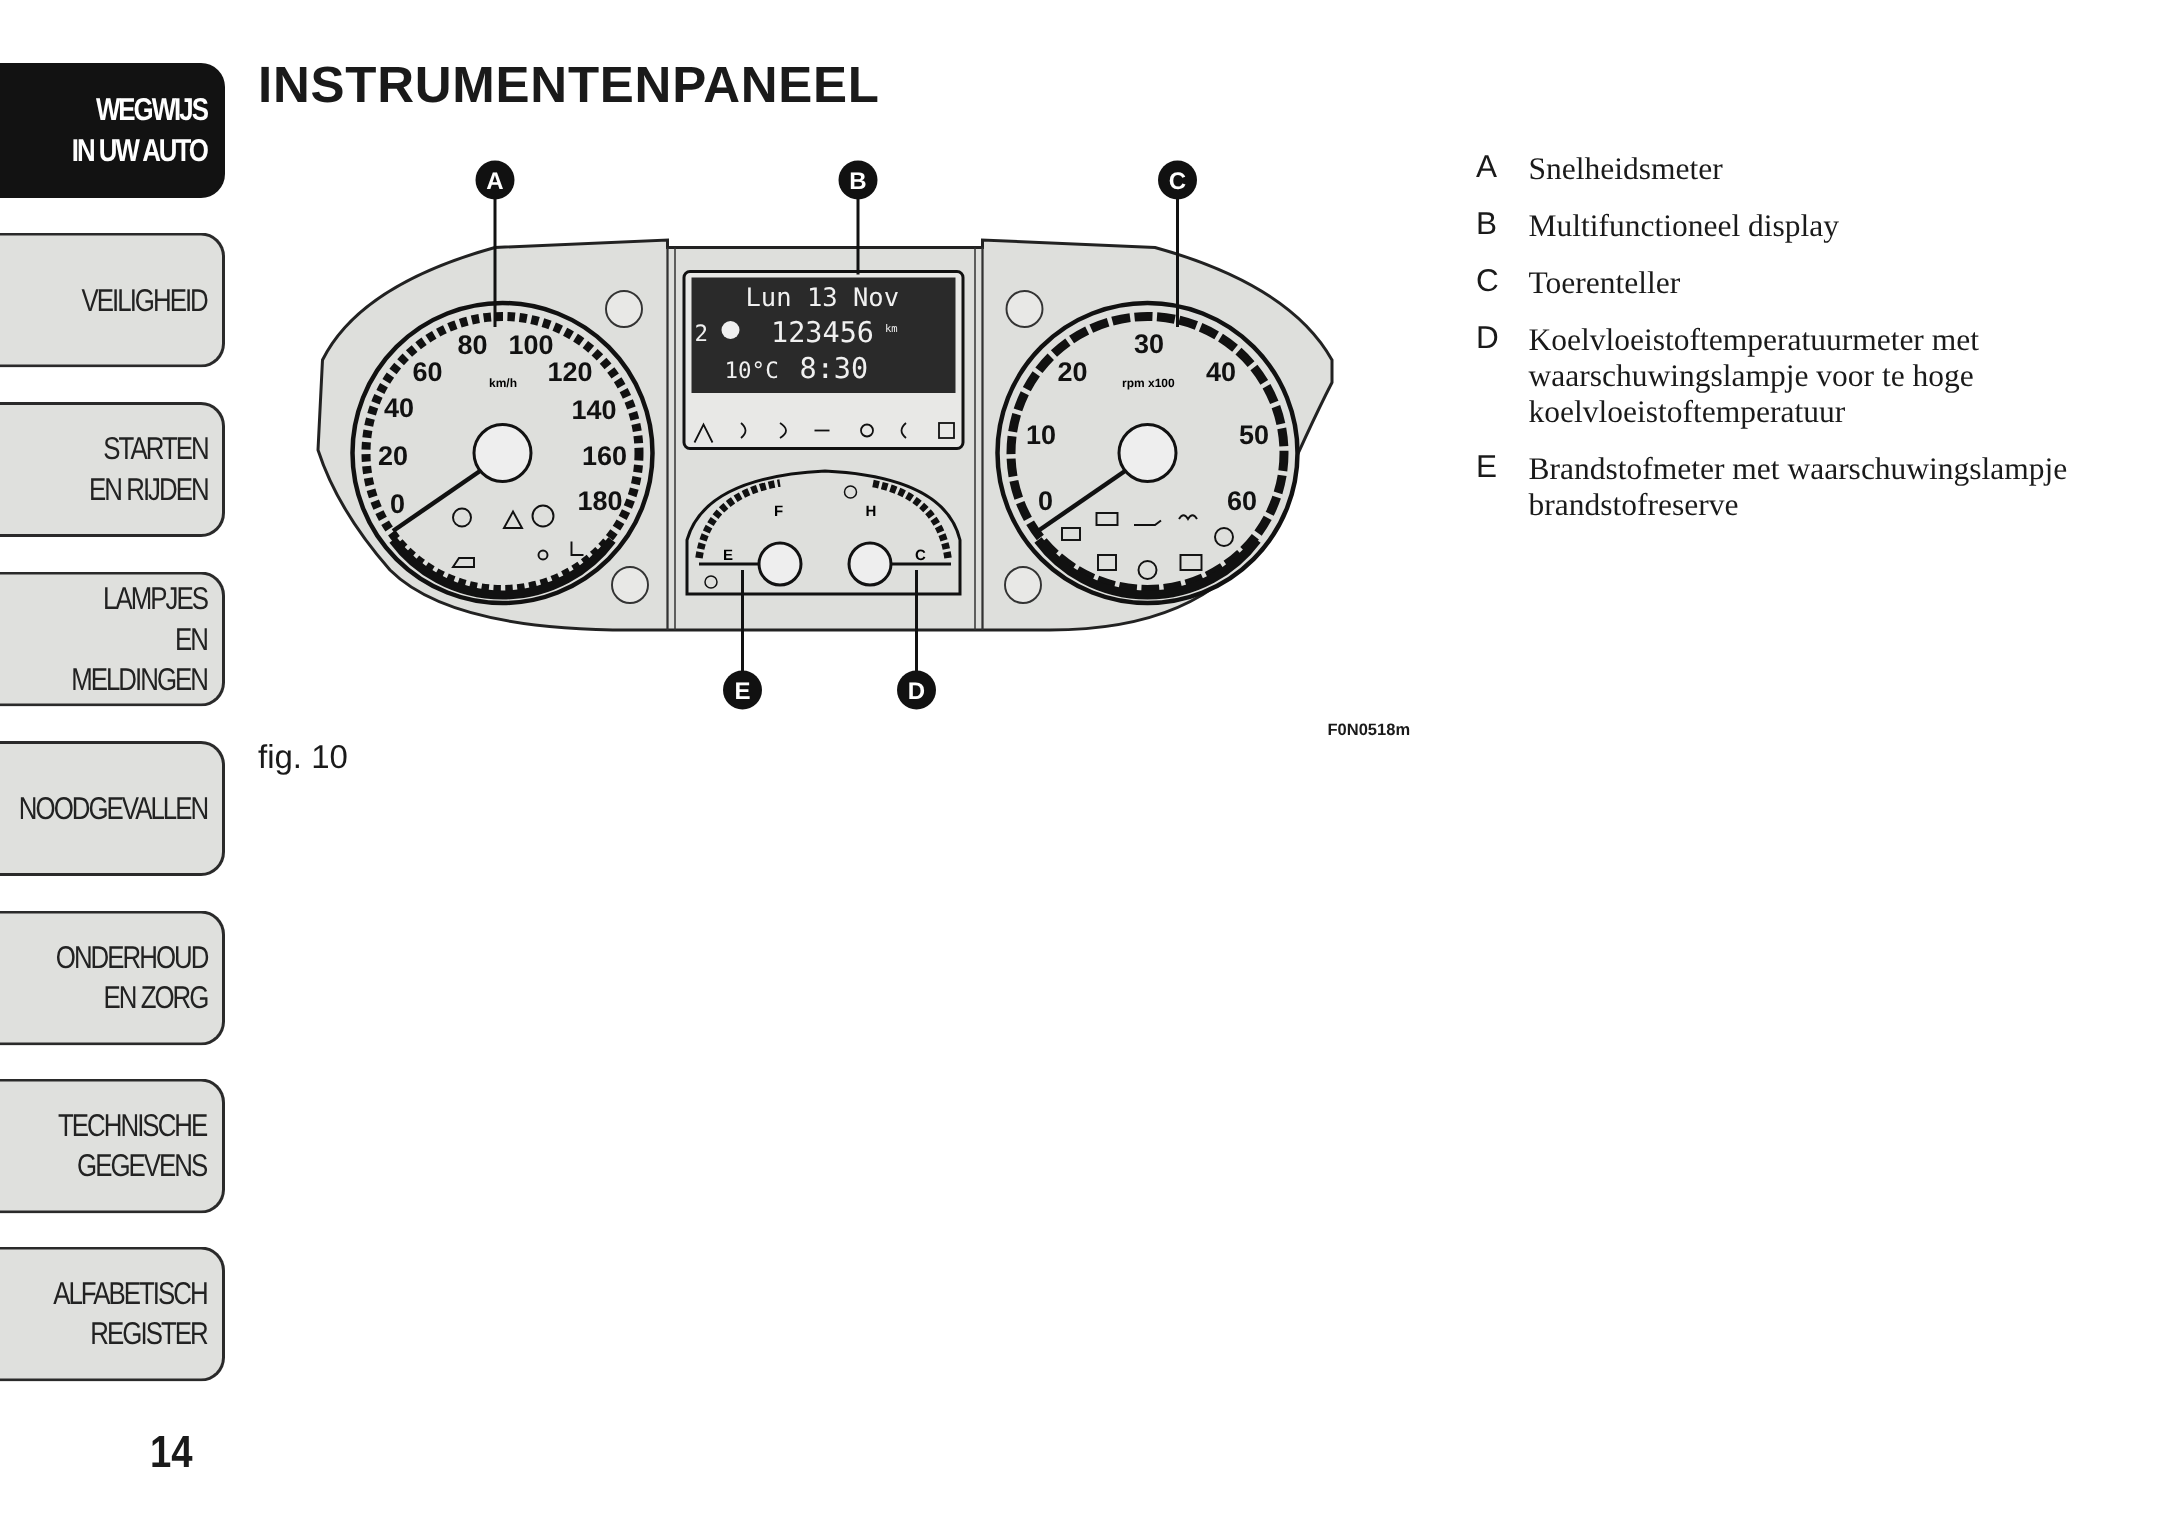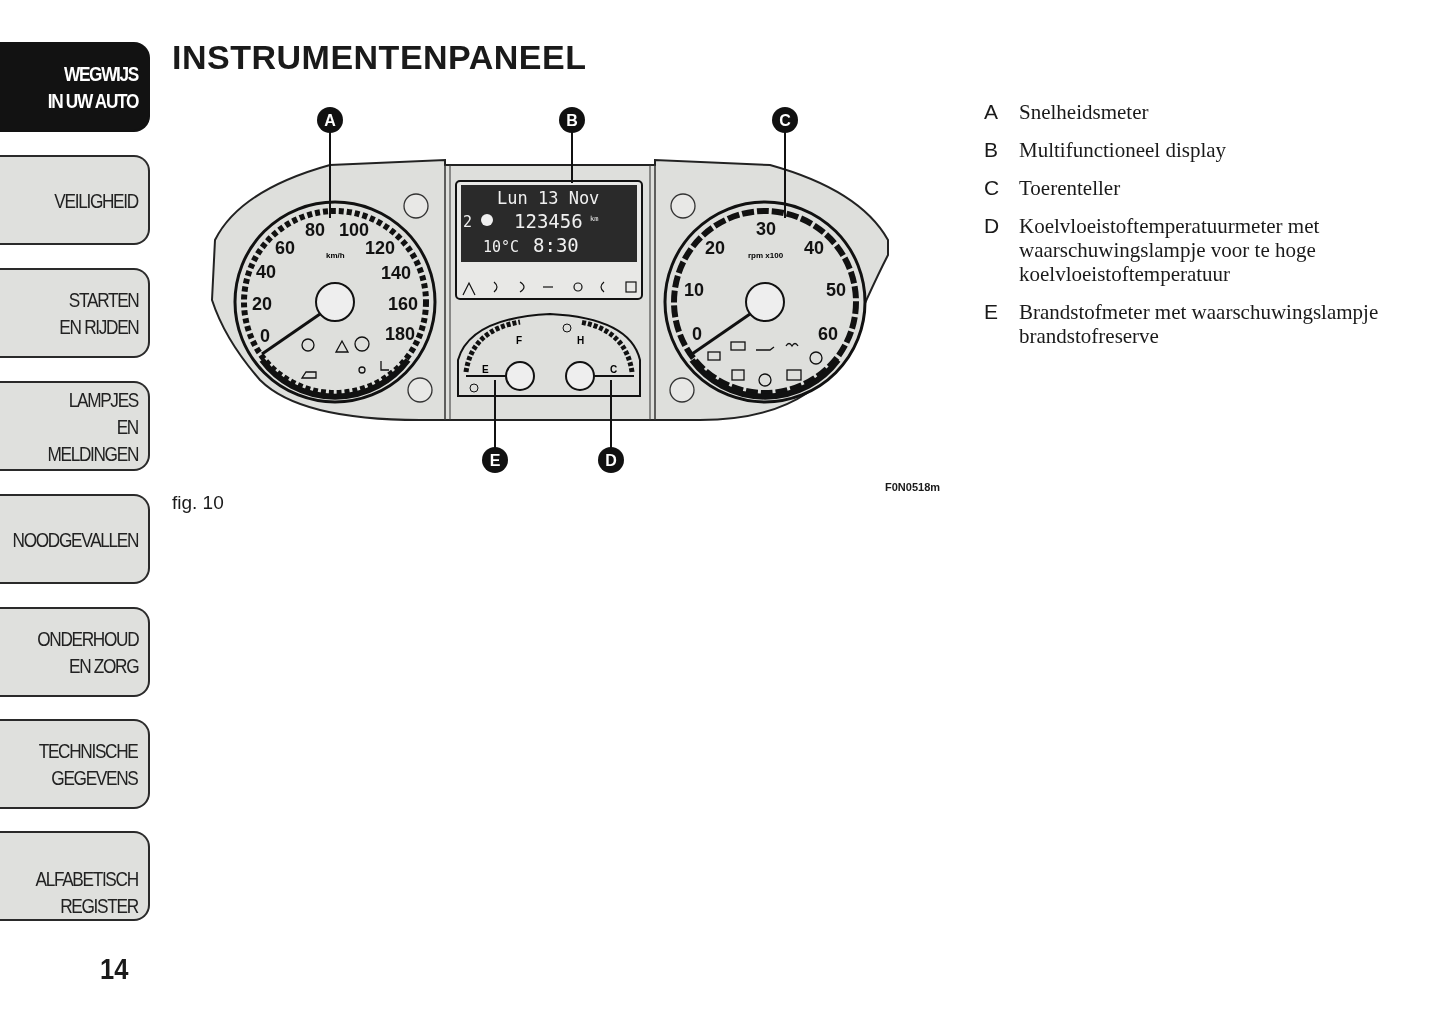--- a/index.html
+++ b/index.html
@@ -5,21 +5,21 @@
   html,body{margin:0;padding:0;background:#fff;}
   body{width:1445px;height:1018px;position:relative;overflow:hidden;font-family:"Liberation Sans",sans-serif;color:#1a1a1a;}
   .tabs{position:absolute;left:0;top:42px;width:152px;}
   .tab{position:absolute;left:0;width:150px;height:90px;background:#dfe0dd;border:2px solid #2a2a2a;border-left:none;border-radius:0 16px 16px 0;box-sizing:border-box;display:flex;align-items:center;justify-content:flex-end;padding-right:10px;text-align:right;}
   .tab span{font-family:"Liberation Sans Narrow","Liberation Sans",sans-serif;font-size:21px;line-height:27px;letter-spacing:-1.6px;transform:scaleX(0.82);transform-origin:right center;white-space:pre-line;color:#222;}
   .tab.active{background:#121212;border-color:#121212;}
   .tab.active span{color:#fff;font-weight:bold;}
   .page-num{position:absolute;left:100px;top:952px;font-size:30px;font-weight:bold;transform:scaleX(0.85);transform-origin:left;}
   .title{position:absolute;left:172px;top:38px;font-size:34px;font-weight:bold;letter-spacing:0.5px;}
   .figure{position:absolute;left:200px;top:100px;width:700px;height:380px;}
-  .fig-label{position:absolute;left:172px;top:492px;font-size:19px;font-family:"Liberation Sans",sans-serif;}
+  .fig-label{position:absolute;left:172px;top:492px;font-size:22px;font-family:"Liberation Sans",sans-serif;}
   .fig-code{position:absolute;left:871px;top:481px;font-size:11px;font-weight:bold;margin-left:14px;}
   .legend{position:absolute;left:984px;top:100px;width:420px;}
   .legend-item{display:flex;font-size:21px;line-height:24px;margin-bottom:14px;}
   .legend-key{width:35px;flex:none;}
   .legend-text{flex:1;font-family:Liberation Serif, serif;}
 </style>
 </head>
 <body>
 
 <div class="tabs">
@@ -42,21 +42,21 @@
       <span>NOODGEVALLEN</span>
     </div>
   <div class="tab" style="top:565px;">
       <span>ONDERHOUD
 EN ZORG</span>
     </div>
   <div class="tab" style="top:677px;">
       <span>TECHNISCHE
 GEGEVENS</span>
     </div>
-  <div class="tab" style="top:789px;align-items:flex-end;">
+  <div class="tab" style="top:789px;">
       <span>ALFABETISCH
 REGISTER</span>
     </div>
 </div>
 
 <div class="page-num">14</div>
 <div class="title">INSTRUMENTENPANEEL</div>
 
 <svg class="figure" viewBox="200 100 700 380" width="700" height="380" font-family="Liberation Sans, sans-serif">
 

